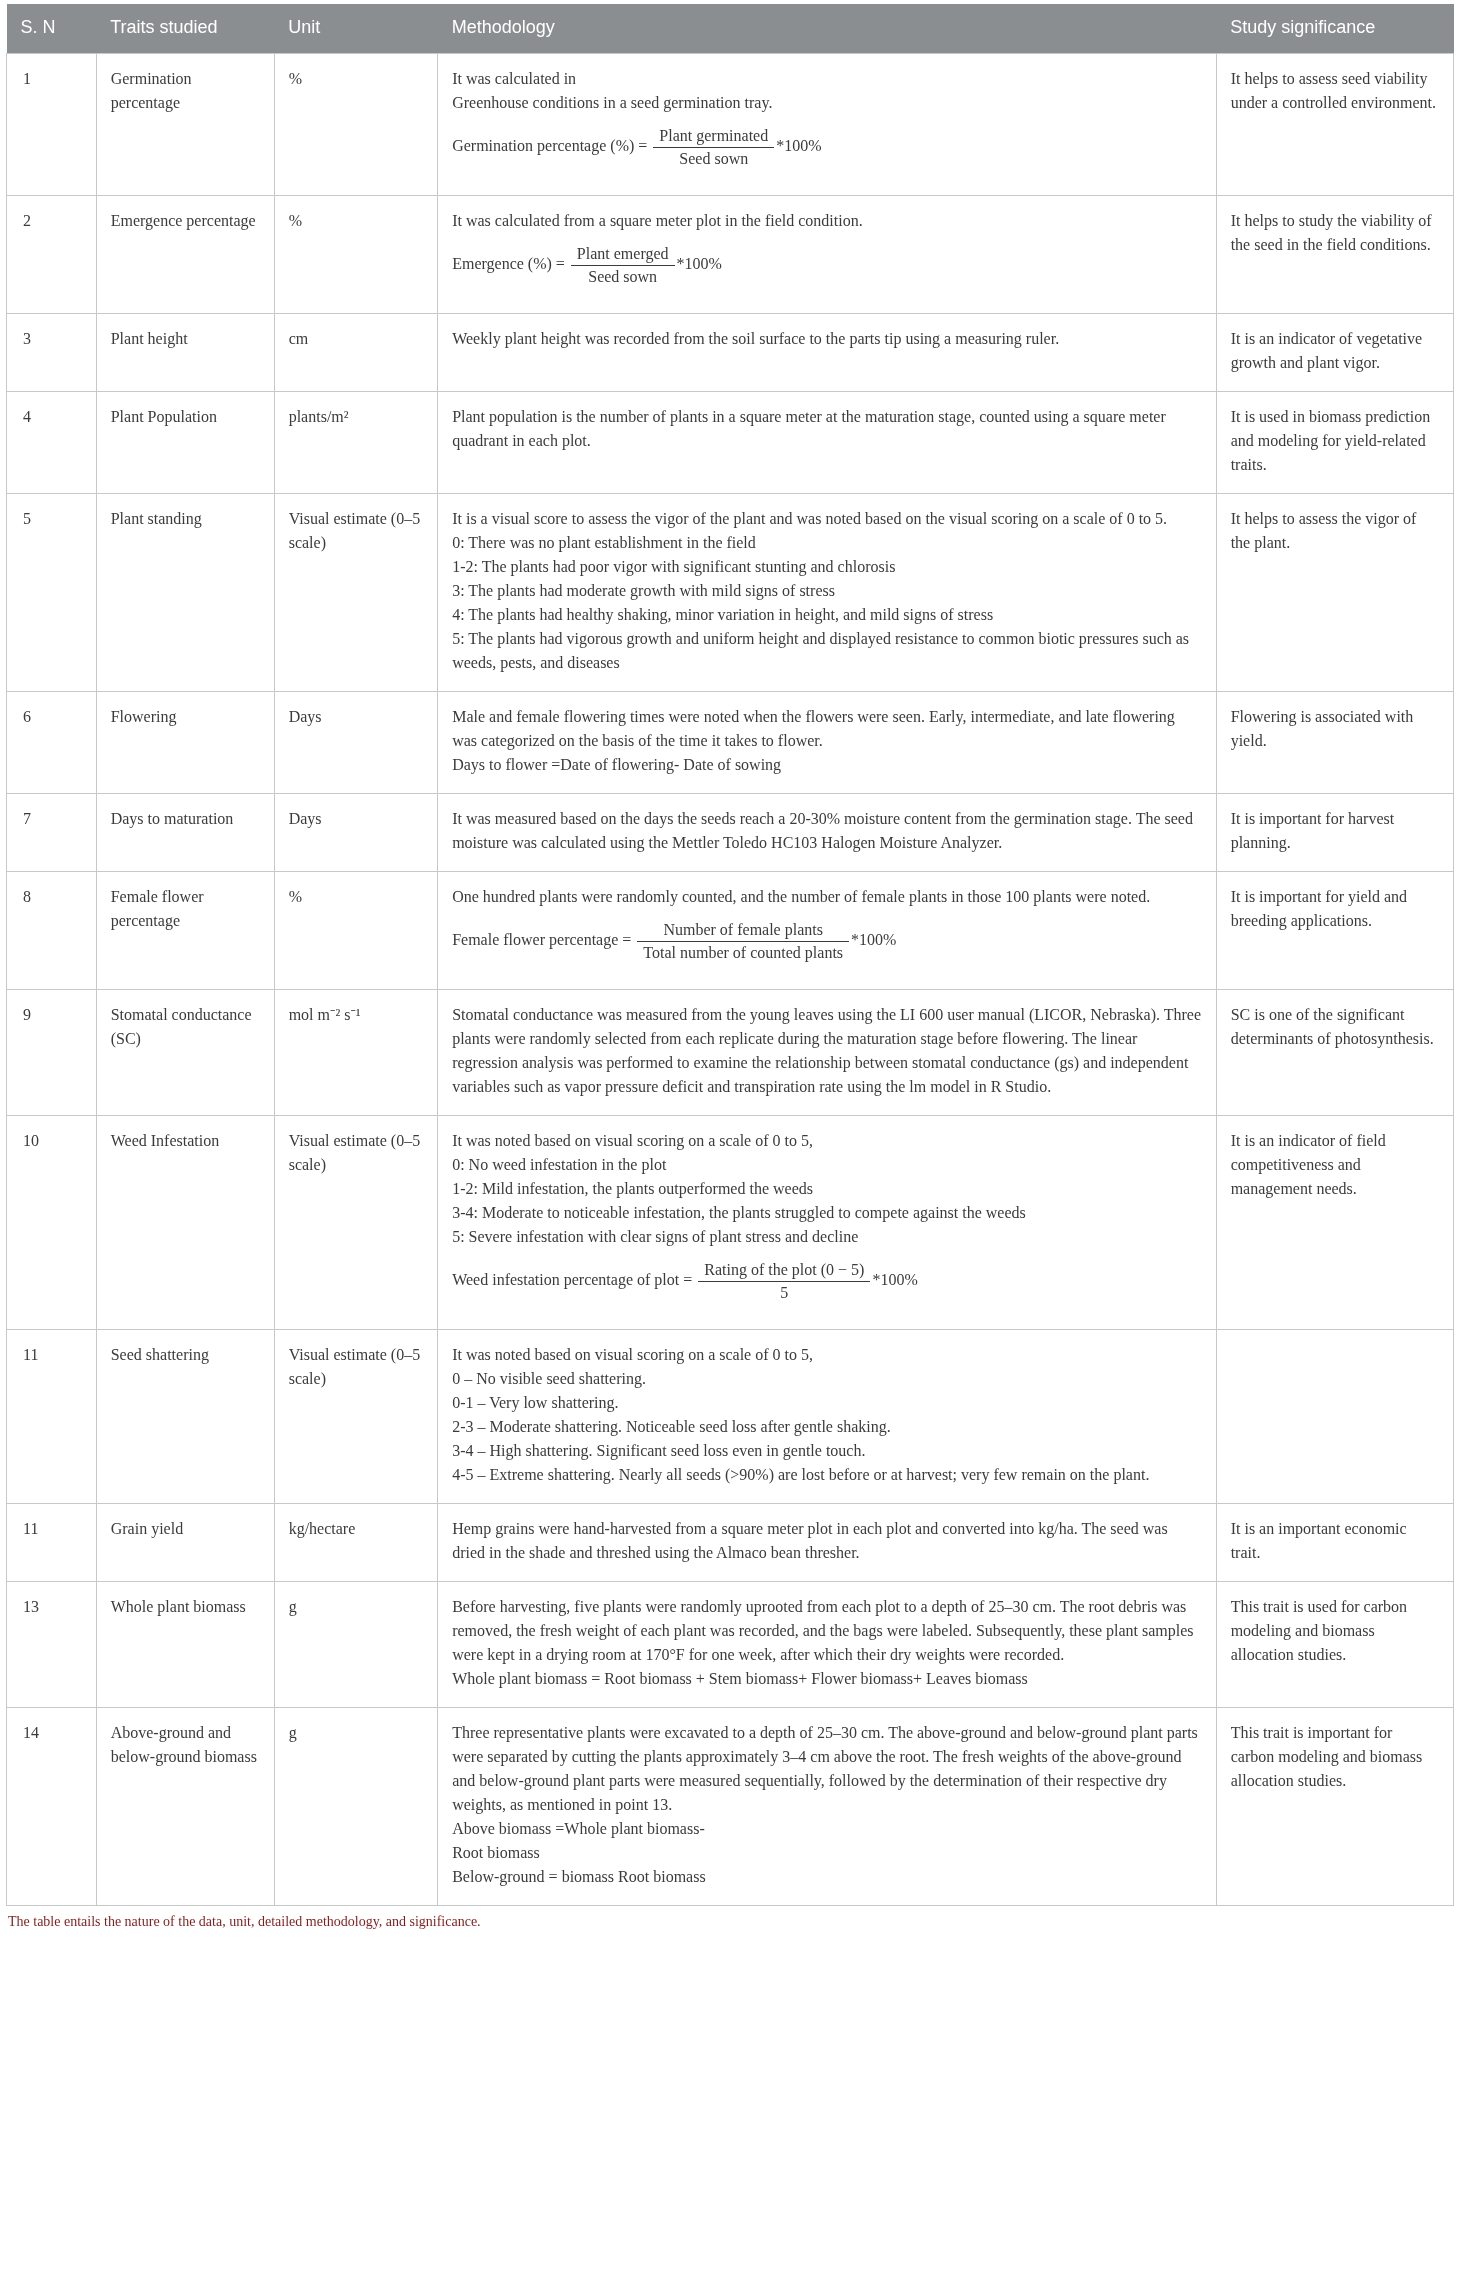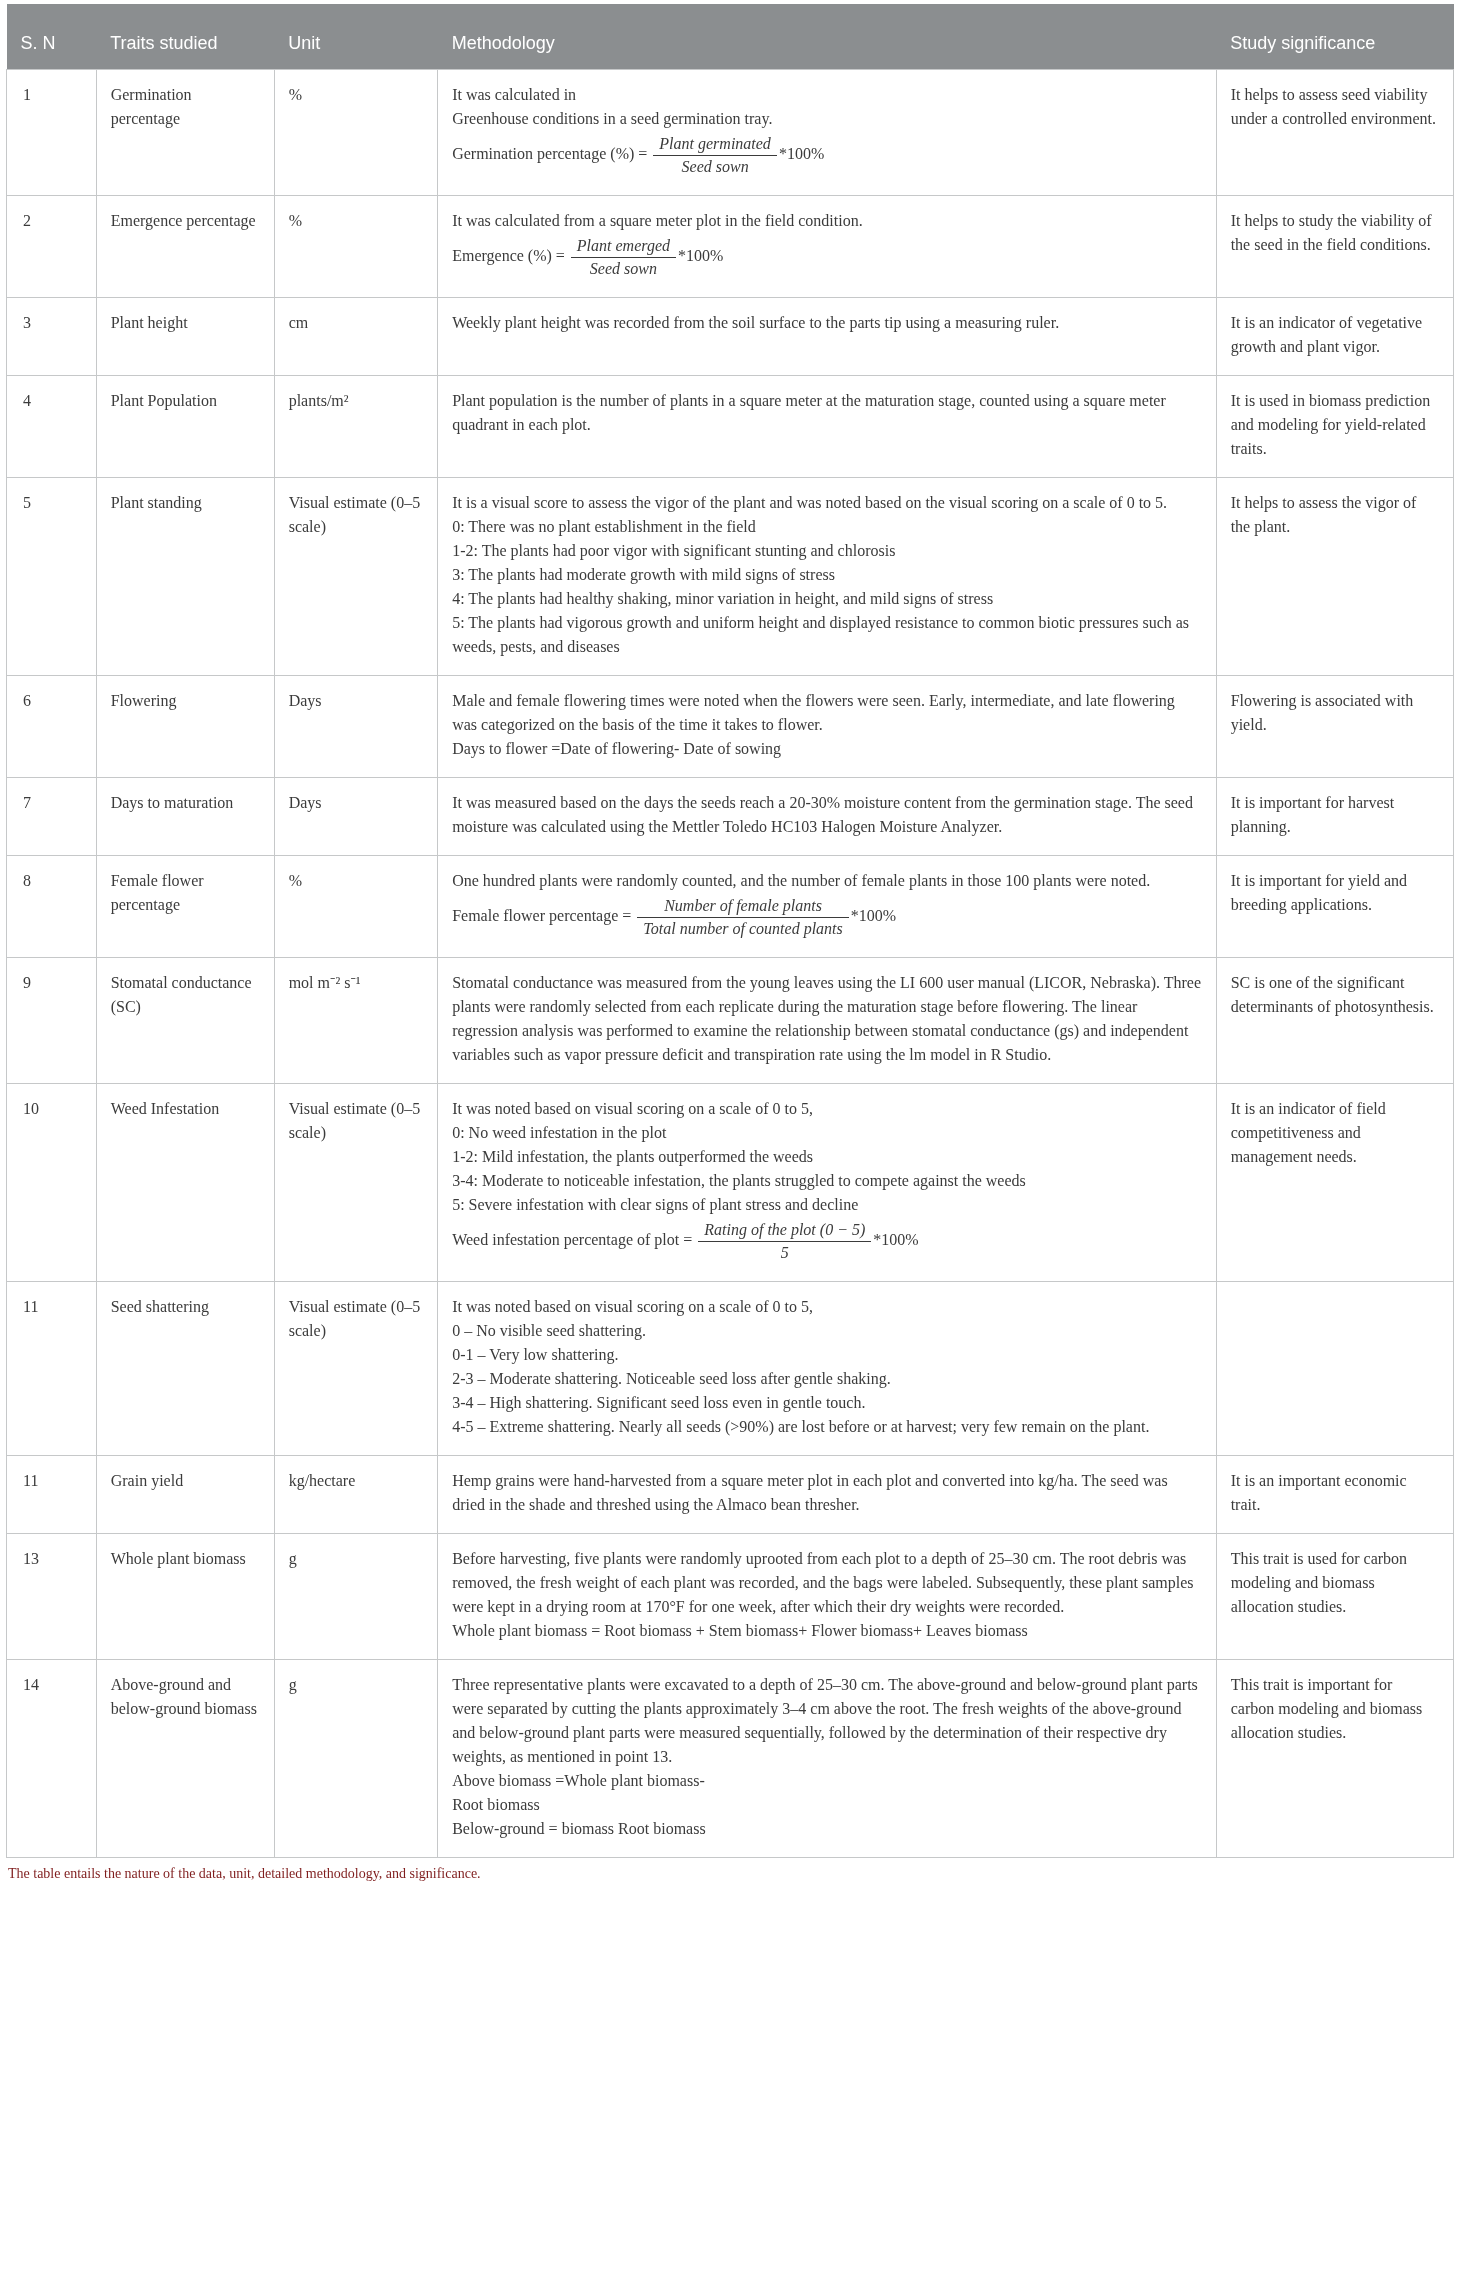--- a/index.html
+++ b/index.html
@@ -26,41 +26,40 @@
   col.c5 { width: 16.4%; }
   thead th {
     background: #8b8e90;
     color: #ffffff;
     font-family: "Liberation Sans", sans-serif;
     font-weight: 400;
     font-size: 18px;
     line-height: 1.25;
     text-align: left;
     vertical-align: top;
-    padding: 28px 14px 14px 14px;
+    padding: 12px 14px 14px 14px;
     border: none;
   }
   tbody td {
     border: 1px solid #c6c8c9;
     vertical-align: top;
     padding: 13px 14px 16px 14px;
     font-size: 16px;
     line-height: 1.5;
     background: #ffffff;
   }
   tbody td.c-sn { padding-left: 16px; }
   .m-line { margin: 0; }
   .m-formula { padding: 3px 0 2px 0; }
   .frac {
     display: inline-block;
     vertical-align: middle;
     text-align: center;
-    font-style: italic;
     line-height: 1.25;
-    margin: 0 2px;
+    margin: 8px 2px;
   }
   .frac .num {
     display: block;
     border-bottom: 1.3px solid #3b3b3b;
     padding: 0 6px 1px 6px;
   }
   .frac .den {
     display: block;
     padding: 1px 6px 0 6px;
   }

